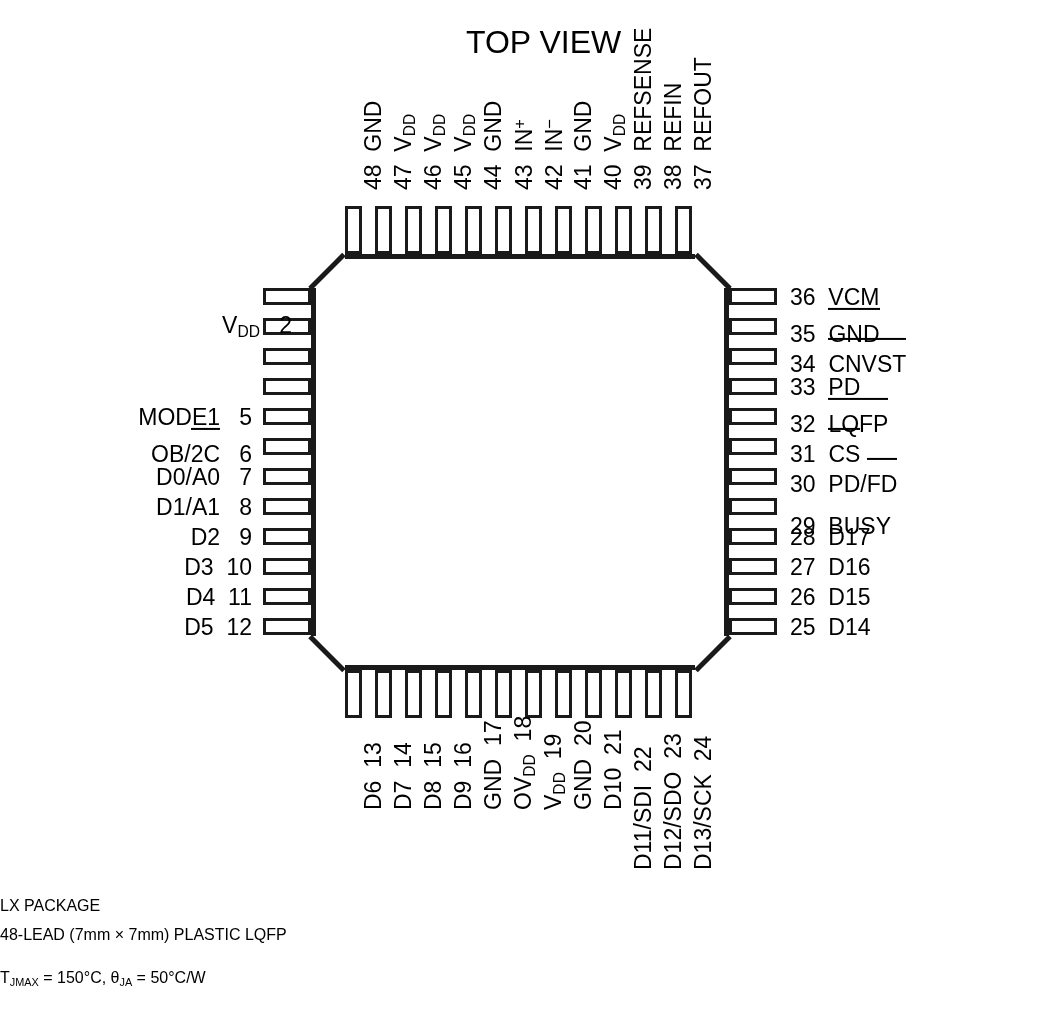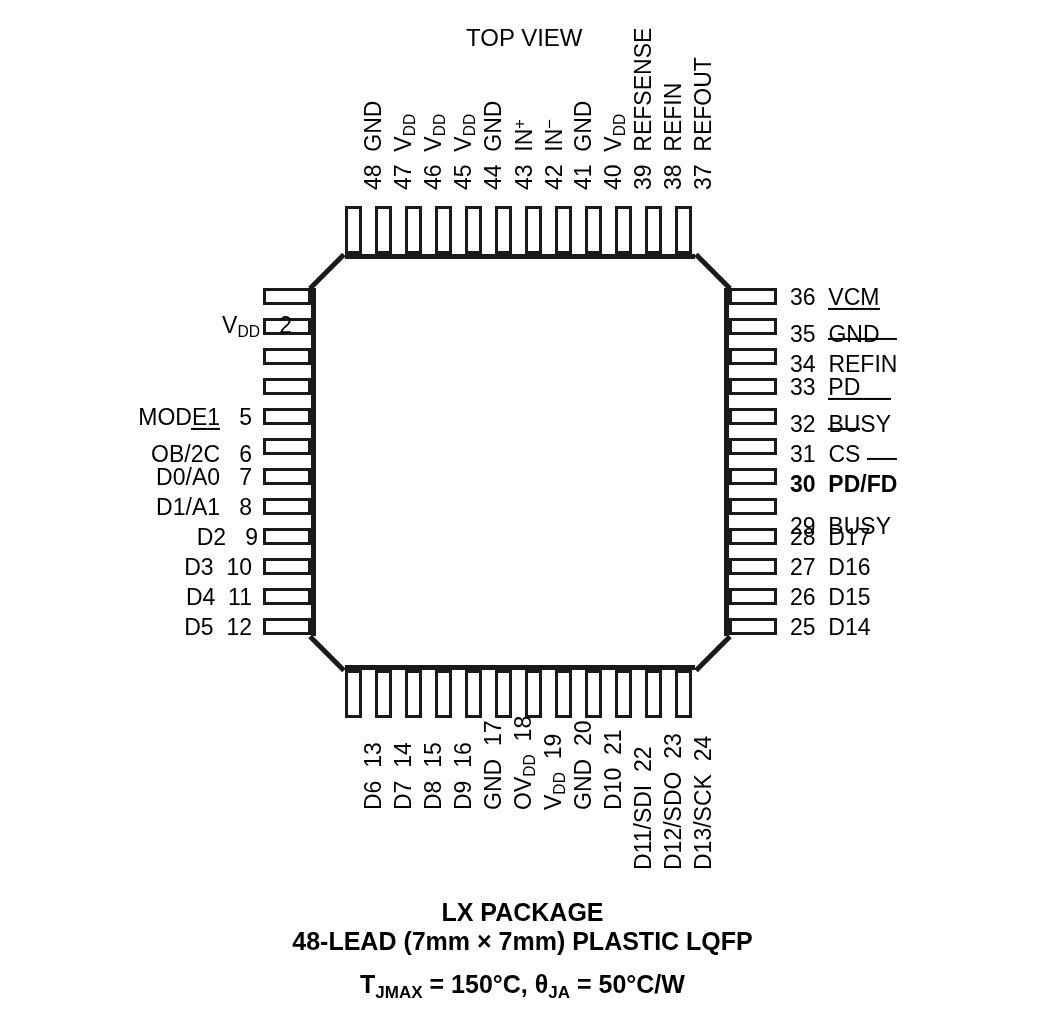--- a/index.html
+++ b/index.html
@@ -20,21 +20,21 @@
   }
   .lbl {
     position: absolute;
     font-size: 23px;
     line-height: 1;
     white-space: nowrap;
   }
   #top-view-label {
     left: 466px;
     top: 26px;
-    font-size: 24px;
+    font-size: 32px;
   }
 
   
   #package-body {
     position: absolute;
     left: 311px;
     top: 254px;
     width: 418px;
     height: 416px;
     box-sizing: border-box;
@@ -99,25 +99,24 @@
   }
   sup {
     font-size: 0.72em;
     vertical-align: 0.42em;
   }
 
   
   .caption {
     position: absolute;
     width: 1045px;
-    text-align: center;
-    font-size: 25px;
+    text-align: left;
+    font-size: 16px;
     line-height: 1.3;
     left: 0;
-    font-weight: bold;
   }
   #caption-1 { top: 896px; }
   #caption-2 { top: 925px; }
   #caption-3 { top: 968px; }
 </style>
 </head>
 <body>
 
 <div id="page">
 
@@ -174,45 +173,45 @@
   <div class="pin pin-h" style="left:263px; top:528px;"></div>
   <div class="pin pin-h" style="left:263px; top:558px;"></div>
   <div class="pin pin-h" style="left:263px; top:588px;"></div>
   <div class="pin pin-h" style="left:263px; top:618px;"></div>
 
   <div class="pinlabel left" style="left:0px; width:252px; top:327px;padding-left:40px;">V<sub>DD</sub>&nbsp;&nbsp; 2</div>
   <div class="pinlabel left" style="left:0px; width:252px; top:417px;">MODE1&nbsp;&nbsp; 5</div>
   <div class="pinlabel left" style="left:0px; width:252px; top:447px;">OB/<span class="ovl">2C</span>&nbsp;&nbsp; 6</div>
   <div class="pinlabel left" style="left:0px; width:252px; top:477px;">D0/A0&nbsp;&nbsp; 7</div>
   <div class="pinlabel left" style="left:0px; width:252px; top:507px;">D1/A1&nbsp;&nbsp; 8</div>
-  <div class="pinlabel left" style="left:0px; width:252px; top:537px;padding-left:6px;">D2&nbsp;&nbsp; 9</div>
+  <div class="pinlabel left" style="left:0px; width:252px; top:537px;">D2&nbsp;&nbsp; 9</div>
   <div class="pinlabel left" style="left:0px; width:252px; top:567px;">D3&nbsp; 10</div>
   <div class="pinlabel left" style="left:0px; width:252px; top:597px;">D4&nbsp; 11</div>
   <div class="pinlabel left" style="left:0px; width:252px; top:627px;">D5&nbsp; 12</div>
 
   <div class="pin pin-h" style="left:729px; top:288px;"></div>
   <div class="pin pin-h" style="left:729px; top:318px;"></div>
   <div class="pin pin-h" style="left:729px; top:348px;"></div>
   <div class="pin pin-h" style="left:729px; top:378px;"></div>
   <div class="pin pin-h" style="left:729px; top:408px;"></div>
   <div class="pin pin-h" style="left:729px; top:438px;"></div>
   <div class="pin pin-h" style="left:729px; top:468px;"></div>
   <div class="pin pin-h" style="left:729px; top:498px;"></div>
   <div class="pin pin-h" style="left:729px; top:528px;"></div>
   <div class="pin pin-h" style="left:729px; top:558px;"></div>
   <div class="pin pin-h" style="left:729px; top:588px;"></div>
   <div class="pin pin-h" style="left:729px; top:618px;"></div>
 
   <div class="pinlabel right" style="left:790px; top:297px;">36&nbsp; VCM</div>
   <div class="pinlabel right" style="left:790px; top:327px;">35&nbsp; <span class="ovl">GND</span></div>
-  <div class="pinlabel right" style="left:790px; top:357px;">34&nbsp; <span class="ovl">REFIN</span></div>
+  <div class="pinlabel right" style="left:790px; top:357px;">34&nbsp; <span class="ovl">CNVST</span></div>
   <div class="pinlabel right" style="left:790px; top:387px;">33&nbsp; PD</div>
-  <div class="pinlabel right" style="left:790px; top:417px;">32&nbsp; <span class="ovl">BUSY</span></div>
+  <div class="pinlabel right" style="left:790px; top:417px;">32&nbsp; <span class="ovl">LQFP</span></div>
   <div class="pinlabel right" style="left:790px; top:447px;">31&nbsp; <span class="ovl">CS</span></div>
-  <div class="pinlabel right" style="left:790px; top:477px;font-weight:bold;">30&nbsp; PD/<span class="ovl">FD</span></div>
+  <div class="pinlabel right" style="left:790px; top:477px;">30&nbsp; PD/<span class="ovl">FD</span></div>
   <div class="pinlabel right" style="left:790px; top:526px;">29&nbsp; BUSY</div>
   <div class="pinlabel right" style="left:790px; top:537px;">28&nbsp; D17</div>
   <div class="pinlabel right" style="left:790px; top:567px;">27&nbsp; D16</div>
   <div class="pinlabel right" style="left:790px; top:597px;">26&nbsp; D15</div>
   <div class="pinlabel right" style="left:790px; top:627px;">25&nbsp; D14</div>
 
   <div class="pin pin-v" style="left:345px; top:670px;"></div>
   <div class="pin pin-v" style="left:375px; top:670px;"></div>
   <div class="pin pin-v" style="left:405px; top:670px;"></div>
   <div class="pin pin-v" style="left:435px; top:670px;"></div>

